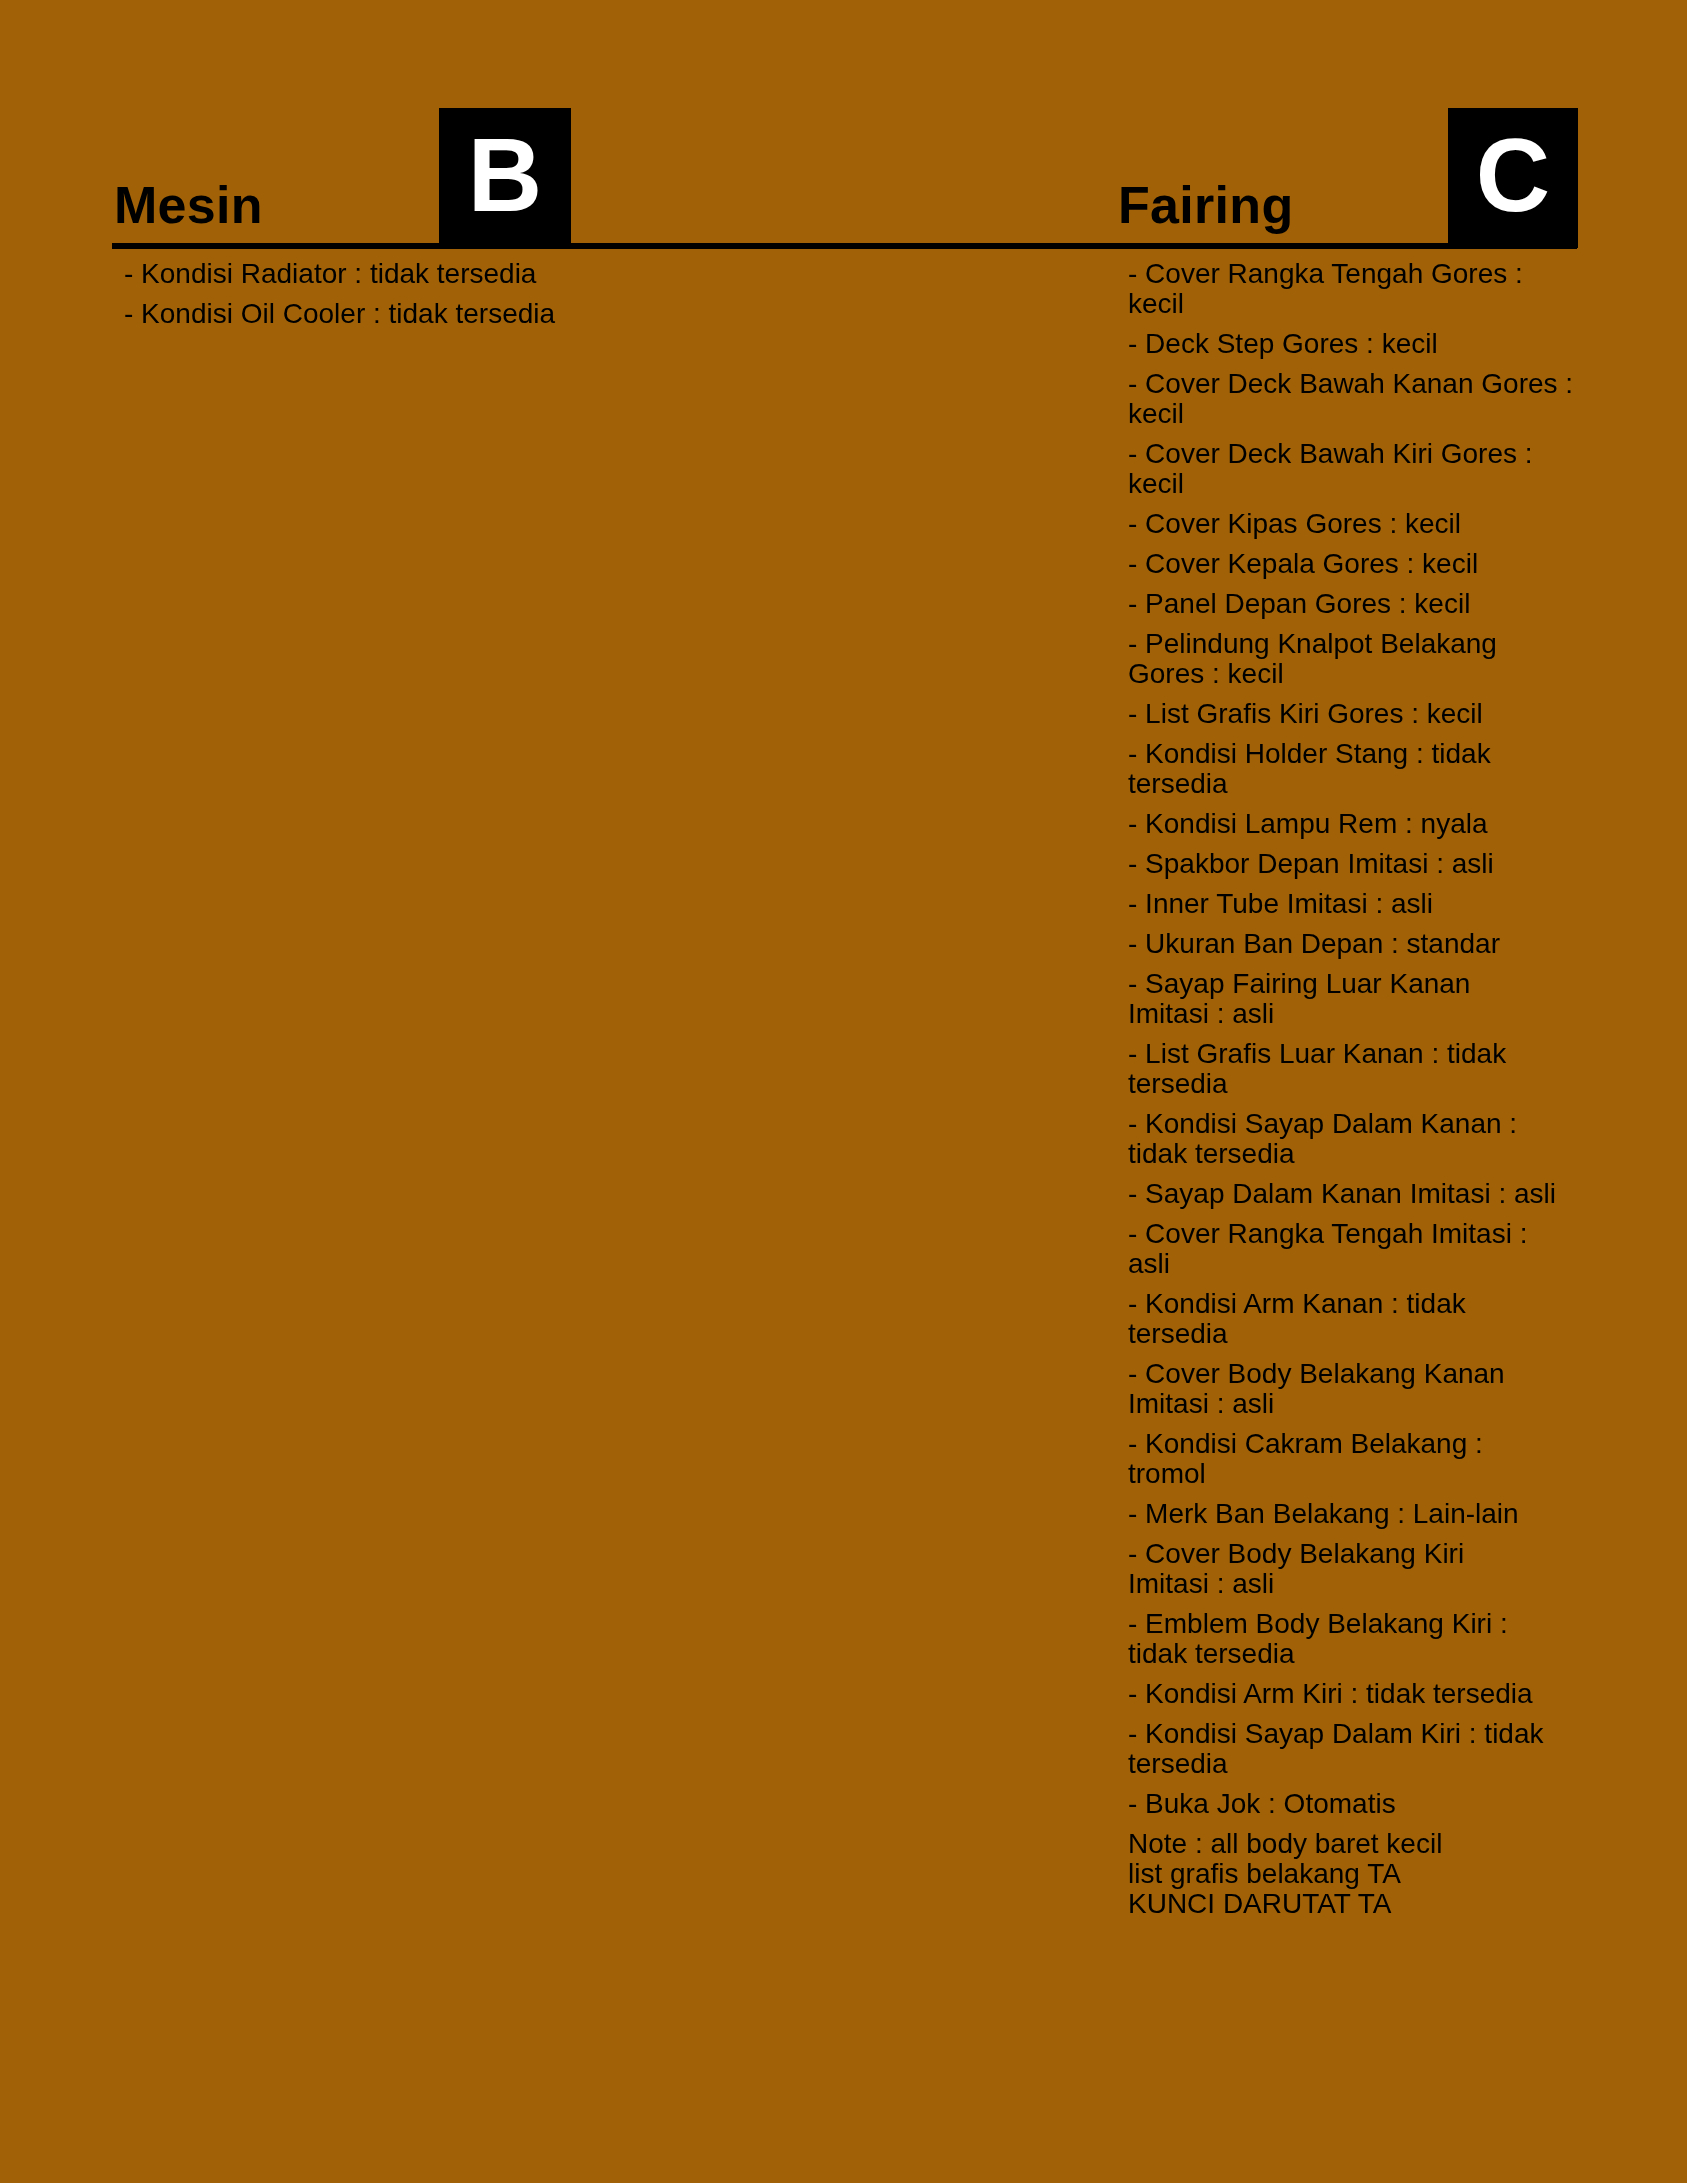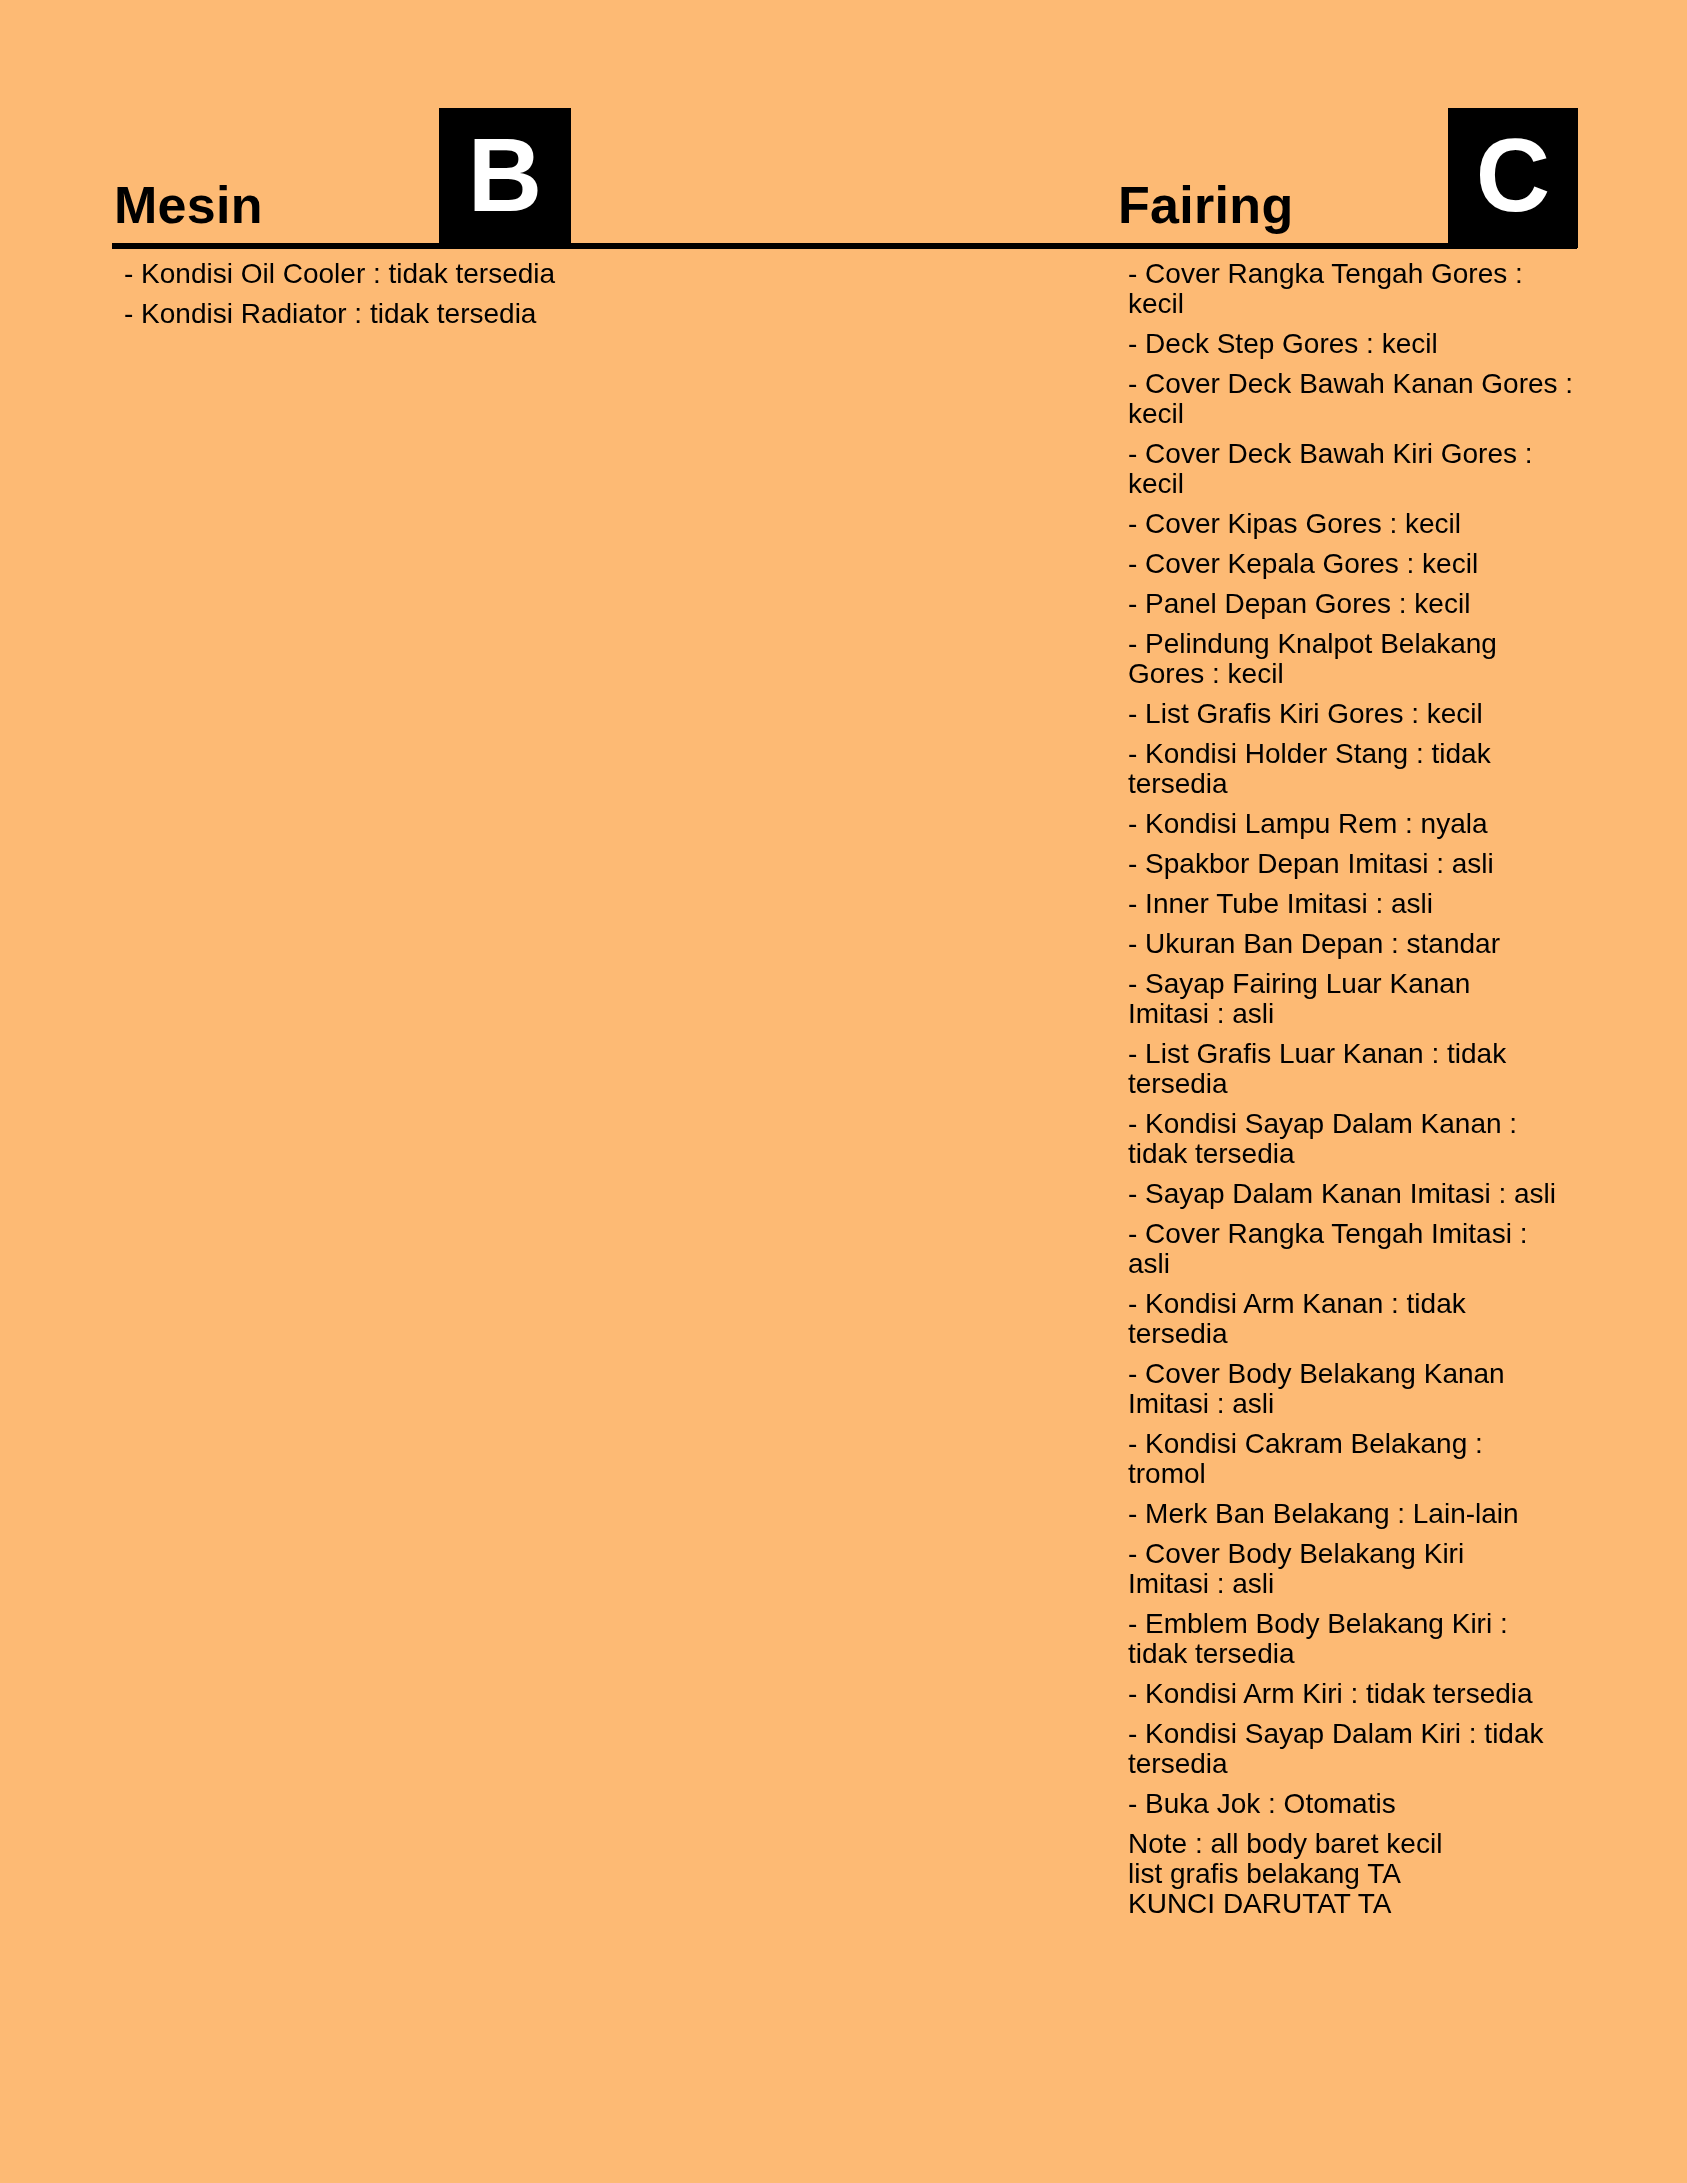--- a/index.html
+++ b/index.html
@@ -4,21 +4,21 @@
 <style>
   html, body {
     margin: 0;
     padding: 0;
     background: #e8e8e8;
   }
   .page {
     position: relative;
     width: 1687px;
     height: 2183px;
-    background: #fdba74;
+    background: #a16207;
     font-family: "Liberation Sans", sans-serif;
     color: #000000;
     overflow: hidden;
   }
   .section-title {
     position: absolute;
     top: 179px;
     margin: 0;
     font-size: 52px;
     font-weight: 700;
@@ -82,22 +82,22 @@
   <h1 class="section-title" id="exterior-title">Fairing</h1>
 
   <div class="badge" id="exterior-badge">
     <span class="badge-letter">C</span>
   </div>
 
   <div class="divider"></div>
 
   <div class="col" id="mesin-col">
     <div>
+        <p class="item">- Kondisi Radiator : tidak tersedia</p>
         <p class="item">- Kondisi Oil Cooler : tidak tersedia</p>
-        <p class="item">- Kondisi Radiator : tidak tersedia</p>
       </div>
   </div>
 
   <div class="col" id="exterior-col">
     <div>
         <p class="item">- Cover Rangka Tengah Gores :
 kecil</p>
         <p class="item">- Deck Step Gores : kecil</p>
         <p class="item">- Cover Deck Bawah Kanan Gores :
 kecil</p>

